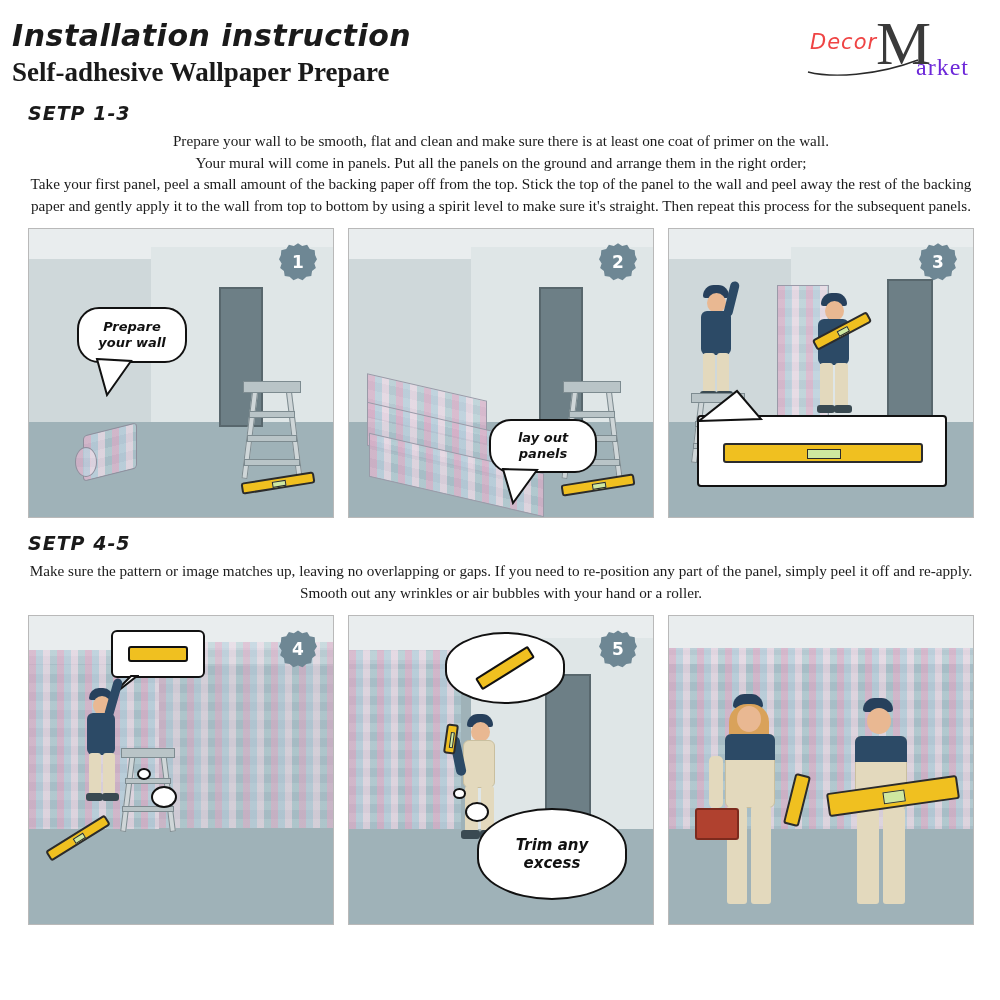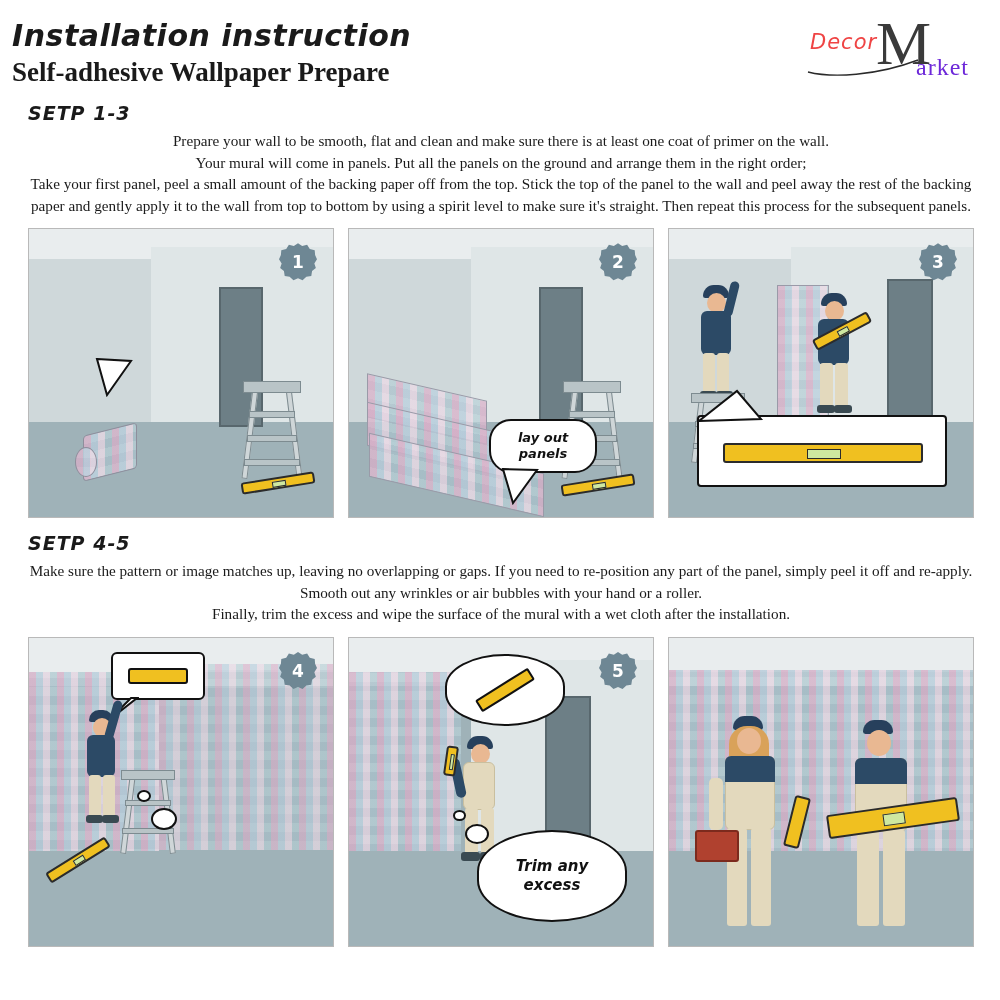--- a/index.html
+++ b/index.html
@@ -221,20 +221,22 @@
   <div class="panel">
     <div class="ceiling"></div>
     <div class="ceiling-band"></div>
     <div class="wall-left"></div>
     <div class="wall-right"></div>
     <div class="floor"></div>
     <div class="door" style="left:190px;top:58px;width:44px;height:140px;"></div>
 
     <div class="badge">1</div>
 
+    <div class="bubble" style="left:48px;top:78px;width:110px;height:56px;white-space:pre-line;">Prepare
+your wall</div>
     <svg style="position:absolute;left:62px;top:128px;width:46px;height:40px;">
       <polygon points="6,2 40,4 16,38" fill="#fff" stroke="#111" stroke-width="2"></polygon>
     </svg>
 
     <div class="roll mural" style="left:54px;top:200px;width:54px;height:46px;transform:skewY(-14deg);border:1px solid #8e8e9c;"></div>
     <div class="roll mural" style="left:46px;top:218px;width:22px;height:30px;border-radius:50%;border:1px solid #8e8e9c;"></div>
 
     <div class="ladder-side" style="left:218px;top:158px;width:6px;height:92px;transform:rotate(7deg);"></div>
     <div class="ladder-side" style="left:262px;top:158px;width:6px;height:92px;transform:rotate(-7deg);"></div>
     <div class="ladder-step" style="left:214px;top:152px;width:58px;height:12px;"></div>
@@ -315,21 +317,20 @@
     </div>
     <svg style="position:absolute;left:28px;top:160px;width:70px;height:34px;">
       <polygon points="2,32 64,30 40,2" fill="#fff" stroke="#111" stroke-width="2"></polygon>
     </svg>
   </div>
 </div>
 
 <div class="step-head">SETP 4-5</div>
 <div class="step-body">
   <p> Make sure the pattern or image matches up, leaving no overlapping or gaps. If you need to re-position any part of the panel, simply peel it off and re-apply. Smooth out any wrinkles or air bubbles with your hand or a roller.</p>
-  <p> Finally, trim the excess and wipe the surface of the mural with a wet cloth after the installation.</p>
 </div>
 
 <div class="panels">
 
   <div class="panel tall">
     <div class="ceiling"></div>
     <div class="ceiling-band"></div>
     <div class="mural" style="left:0;top:34px;width:130px;height:186px;"></div>
     <div class="mural" style="left:130px;top:26px;width:180px;height:186px;opacity:.85;"></div>
     <div class="floor"></div>

